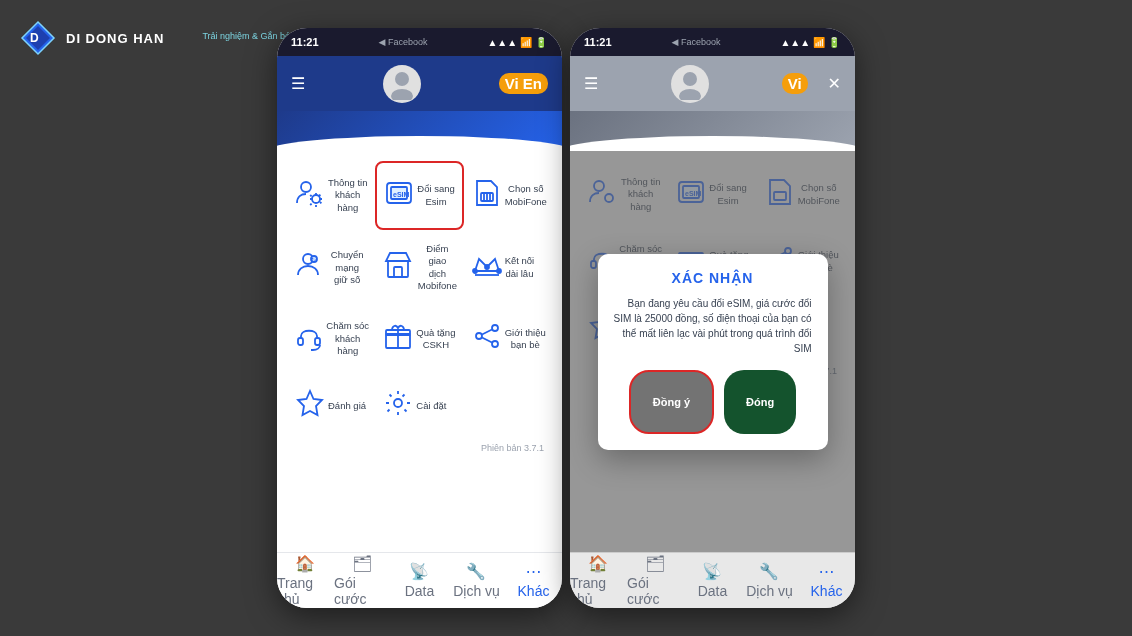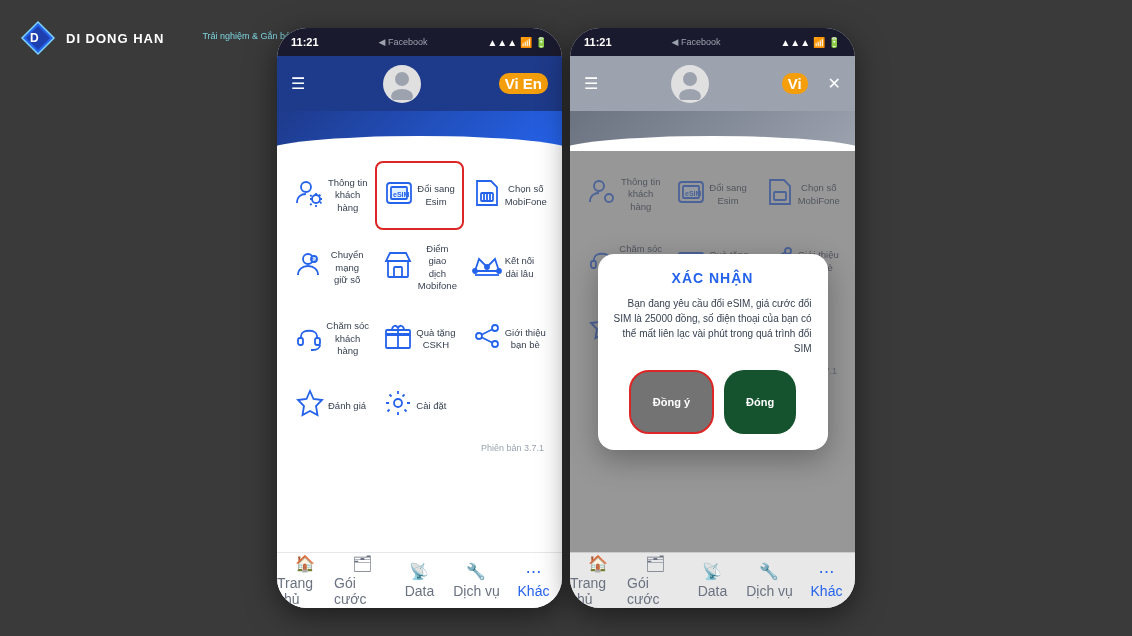--- a/index.html
+++ b/index.html
@@ -224,21 +224,21 @@
       right: 0;
       bottom: 0;
       background: rgba(0,0,0,0.35);
       display: flex;
       align-items: center;
       justify-content: center;
       z-index: 10;
     }
     .modal-box {
       background: white;
-      border-radius: 16px;
+      border-radius: 10px;
       padding: 16px;
       width: 230px;
       box-shadow: 0 10px 30px rgba(0,0,0,0.3);
     }
     .modal-title {
       text-align: center;
       font-size: 14px;
       font-weight: 700;
       color: #2563eb;
       margin-bottom: 10px;

